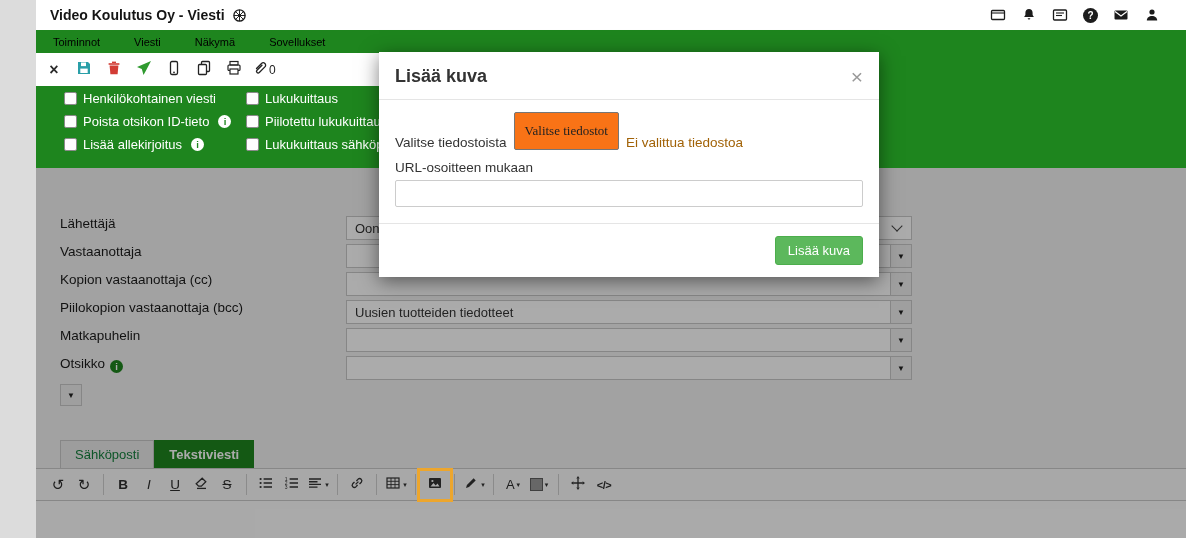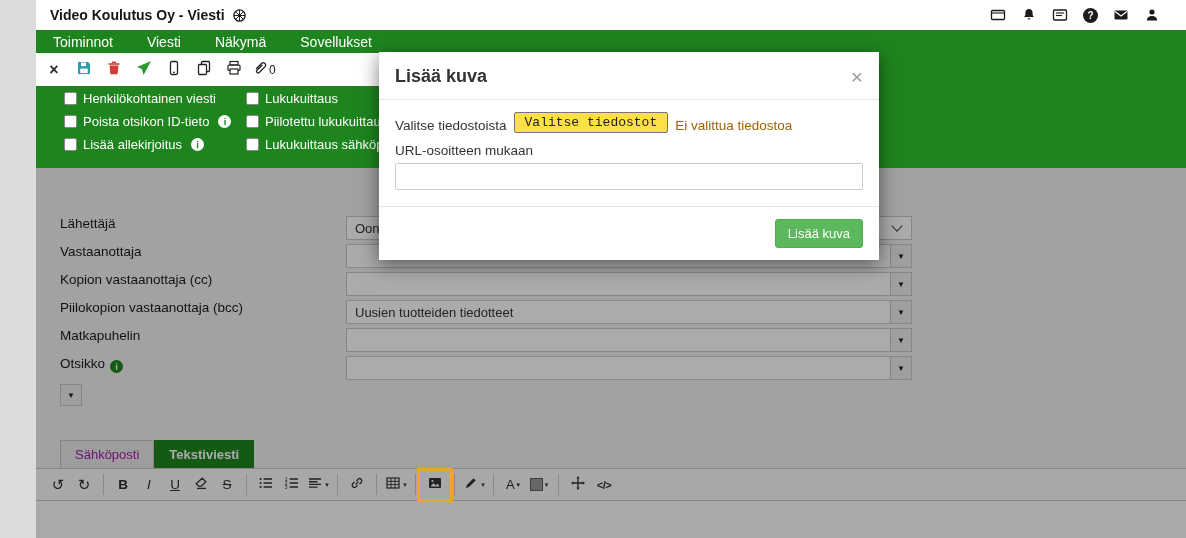--- a/index.html
+++ b/index.html
@@ -14,21 +14,21 @@
   .topbar-icons { margin-left:auto; display:flex; align-items:center; gap:15px; }
   .tico { display:flex; align-items:center; justify-content:center; cursor:pointer; }
   .help-badge { width:15px; height:15px; border-radius:50%; background:#1d1d1d; color:#fff;
                 font-size:10px; font-weight:bold; }
   .collapse-glyph { display:inline-block; transform:rotate(90deg); font-size:16px;
                     font-weight:bold; color:#1d1d1d; margin-left:24px; line-height:1; }
 
   
   .menubar { position:absolute; top:30px; left:0; right:0; height:23px; background:#1e851e;
              display:flex; align-items:center; }
-  .menu-item { color:#ffffff; font-size:14px; padding:0 17px; cursor:pointer; }
+  .menu-item { color:#000000; font-size:11px; padding:0 17px; cursor:pointer; }
 
   
   .green-panel { position:absolute; top:53px; left:0; right:0; height:115px; background:#1e851e; }
   .icon-strip { position:absolute; top:0; left:0; width:420px; height:33px; background:#fff;
                 display:flex; align-items:center; padding-left:6px; }
   .istrip-btn { background:none; border:none; width:24px; height:24px; margin-right:6px;
                 display:flex; align-items:center; justify-content:center; cursor:pointer; }
   .istrip-btn .x { font-size:16px; font-weight:bold; color:#2b2b2b; }
   .attach-count { font-size:12px; color:#222; margin-left:1px; }
 
@@ -57,21 +57,21 @@
   .ddbtn { width:21px; align-self:stretch; border-left:1px solid #c8c8c8; background:#ededed;
            display:flex; align-items:center; justify-content:center; font-size:8px; color:#222;
            cursor:pointer; }
   .chev { width:8px; height:8px; border-right:1.6px solid #444; border-bottom:1.6px solid #444;
           transform:rotate(45deg); margin:-4px 10px 0 0; }
   .mini-dd { width:22px; height:22px; border:1px solid #c8c8c8; background:#ededed;
              display:flex; align-items:center; justify-content:center; font-size:8px; color:#222;
              cursor:pointer; }
 
   .tabs { margin:28px 0 0 24px; display:flex; height:28px; }
-  .tab { padding:0 14px; display:flex; align-items:center; font-size:13px; color:#a21caf;
+  .tab { padding:0 14px; display:flex; align-items:center; font-size:13px; color:#15803d;
          background:#eaeaea; border:1px solid #c8c8c8; border-bottom:none; cursor:pointer; }
   .tab.active { background:#1e851e; border-color:#1e851e; color:#fff; font-weight:bold; }
 
   .editor-toolbar { height:33px; border-top:1px solid #c9c9c9; border-bottom:1px solid #c9c9c9;
                     background:#fbfbfb; display:flex; align-items:center; padding:0 6px; }
   .tb-group { display:flex; align-items:center; padding:0 3px; }
   .tb-sep { width:1px; align-self:stretch; margin:5px 3px; background:#cfcfcf; }
   .tb-btn { background:none; border:none; min-width:26px; height:24px; display:flex;
             align-items:center; justify-content:center; gap:2px; color:#2e2e2e; font-size:13px;
             cursor:pointer; font-family:inherit; }
@@ -93,22 +93,22 @@
   
   .modal { position:absolute; left:343px; top:52px; width:500px; background:#fff; z-index:30;
            box-shadow:0 4px 18px rgba(0,0,0,0.5); }
   .modal-header { display:flex; align-items:center; padding:14px 16px 12px 16px;
                   border-bottom:1px solid #e5e5e5; }
   .modal-title { font-size:18px; font-weight:bold; color:#333; }
   .modal-close { margin-left:auto; font-size:21px; color:#999; line-height:1; background:none;
                  border:none; cursor:pointer; font-family:inherit; }
   .modal-body { padding:12px 16px 16px 16px; }
   .file-row { display:flex; align-items:flex-end; gap:7px; font-size:13.5px; color:#333; }
-  .file-btn { font-size:13px; color:#222; background:#fde047; border:1px solid #767676;
-              border-radius:2px; padding:2px 10px; cursor:pointer; font-family:Liberation Mono, monospace; }
+  .file-btn { font-size:13px; color:#222; background:#f97316; border:1px solid #767676;
+              border-radius:2px; padding:10px 10px; cursor:pointer; font-family:Liberation Serif, serif; }
   .file-status { color:#a16207; }
   .url-label { font-size:13.5px; color:#333; margin-top:10px; }
   .url-input { width:100%; height:27px; border:1px solid #ccc; border-radius:2px; margin-top:5px;
                padding:0 7px; font-size:13px; color:#333; font-family:inherit; }
   .modal-footer { border-top:1px solid #e5e5e5; padding:12px 16px; display:flex;
                   justify-content:flex-end; }
   .submit-btn { background:#5cb85c; border:1px solid #4cae4c; border-radius:3px; color:#fff;
                 font-size:13px; padding:6px 12px; cursor:pointer; font-family:inherit; }
 </style>
 </head>

